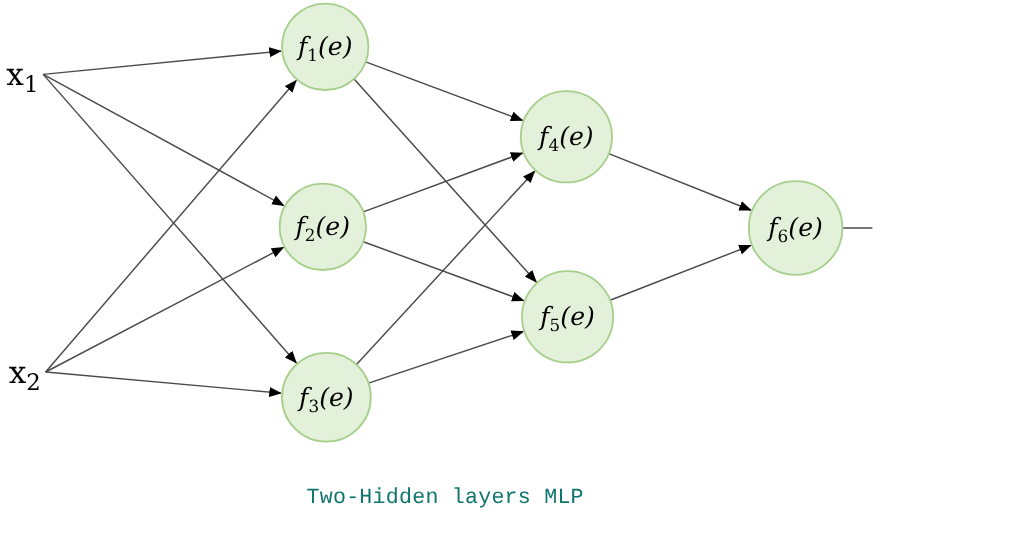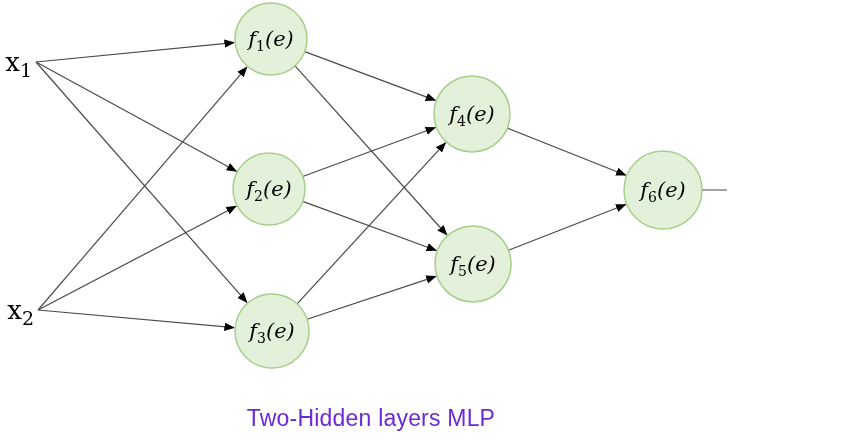--- a/index.html
+++ b/index.html
@@ -36,24 +36,24 @@
   .out-label {
     font-family: "DejaVu Serif", "Liberation Serif", serif;
     font-style: italic;
   }
   .caption {
     position: absolute;
     left: 0;
     top: 405px;
     width: 742px;
     text-align: center;
-    font-size: 23px;
+    font-size: 18px;
     letter-spacing: 0.2px;
-    color: #6d28d9;
-    font-family: Liberation Sans, sans-serif;
+    color: #0f766e;
+    font-family: Liberation Mono, monospace;
   }
 </style>
 </head>
 <body>
 
 <div class="stage">
   <svg id="net-svg" class="net" width="848" height="444" viewBox="0 0 848 444">
       <defs>
         <marker id="arrow" viewBox="0 0 10 8" refX="9.3" refY="4" markerWidth="10.5" markerHeight="8.5" markerUnits="userSpaceOnUse" orient="auto">
           <path d="M0,0 L10,4 L0,8 Z" fill="#000000"></path>

